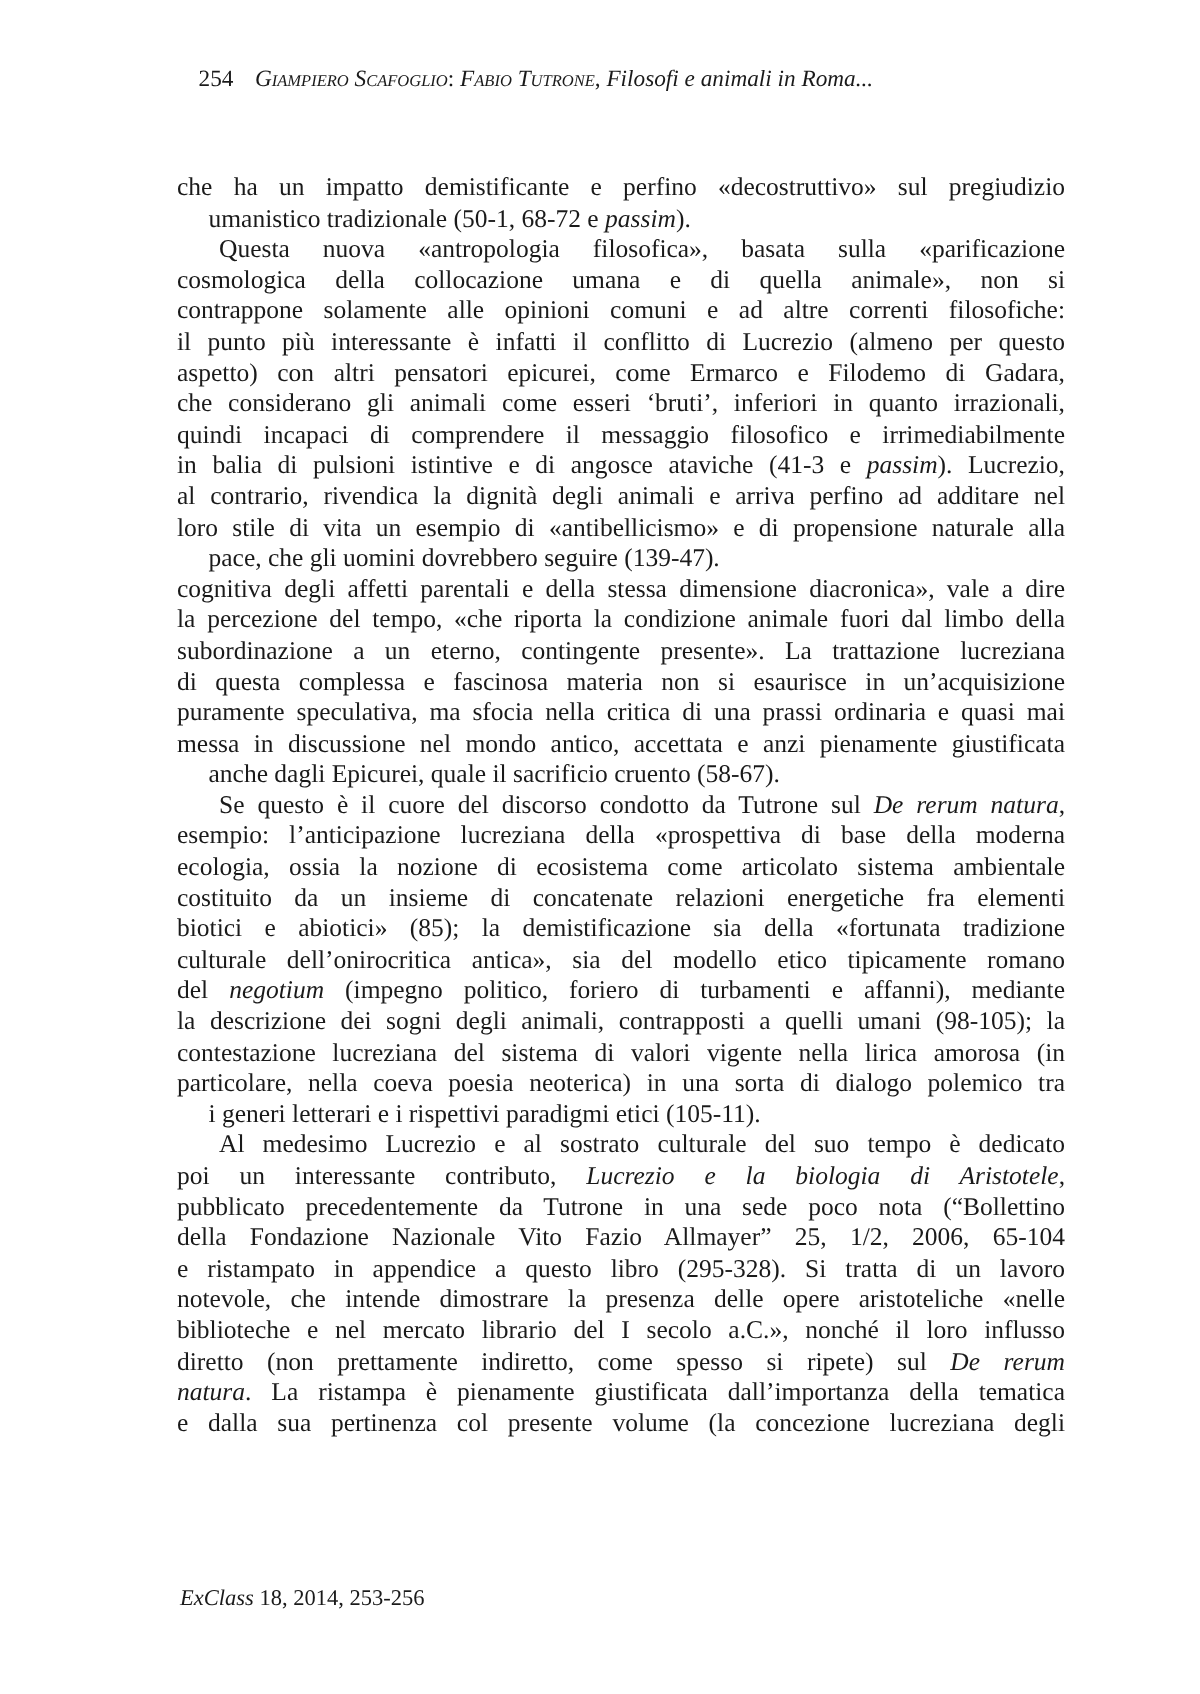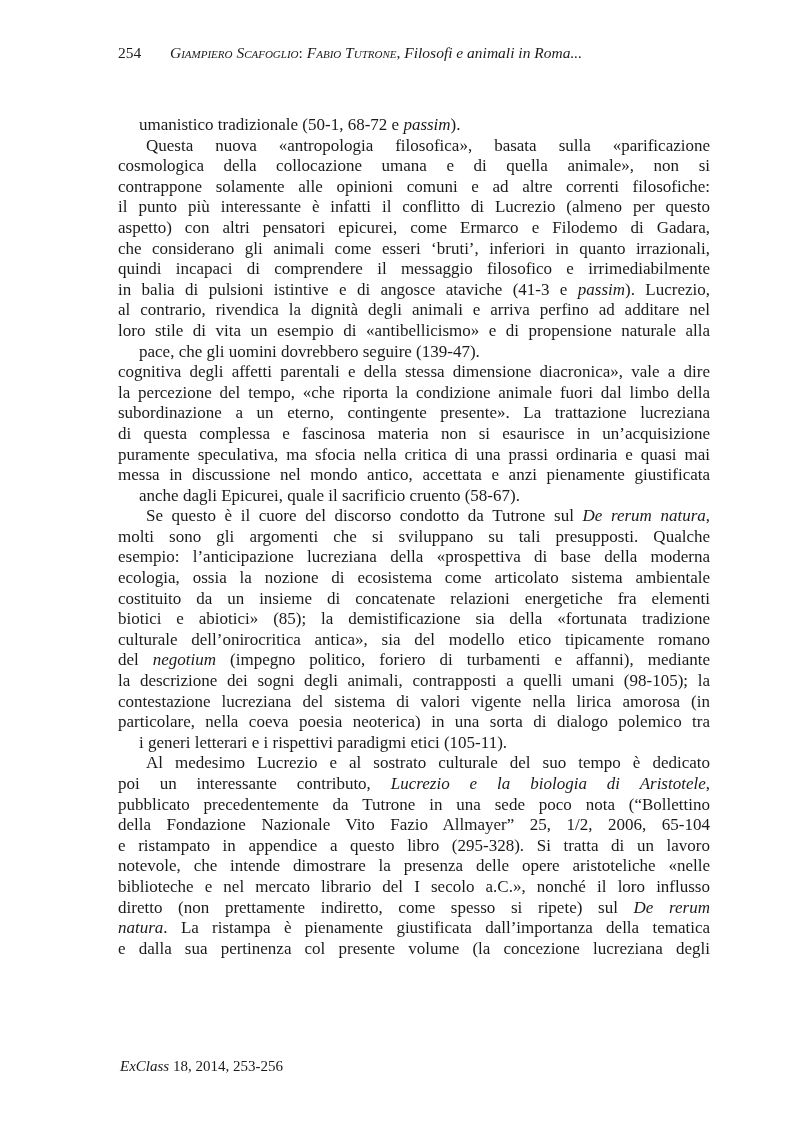--- a/index.html
+++ b/index.html
@@ -1,55 +1,55 @@
 <!DOCTYPE html>
 <html><head>
 <meta charset="utf-8">
 <style>
   html, body { margin:0; padding:0; background:#ffffff; }
   body { width:800px; height:1129px; position:relative; overflow:hidden; color:#1a1a1a; font-family:"Liberation Serif","DejaVu Serif",serif; }
   .header { position:absolute; top:44px; left:118px; width:600px; font-size:15.5px; white-space:nowrap; }
-  .header .pgnum { display:inline-block; width:52px; }
+  .header .pgnum { display:inline-block; width:52px;text-align:center; }
   .sc { font-variant:small-caps;font-style:italic; }
   .it { font-style:italic; }
   .body { position:absolute; top:115px; left:118px; width:592px; font-size:17px; line-height:20.6px; }
   .ln { display:block; text-align:justify; text-align-last:justify; white-space:nowrap; height:20.6px; overflow:visible; }
   .ln.last { text-align-last:left;margin-left:21px; }
   .ln.ind { text-indent:28px; }
   .footer { position:absolute; top:1058px; left:120px; font-size:15px; }
 </style>
 </head>
 <body>
 
 <div class="header">
   <span class="pgnum">254</span><span class="sc">Giampiero Scafoglio</span><span>: </span><span class="sc">Fabio Tutrone</span><span>, </span><span class="it">Filosofi e animali in Roma...</span>
 </div>
 
 <div class="body" id="body">
+    <span class="ln"><span>che ha un impatto demistificante e perfino «decostruttivo» sul pregiudizio</span></span>
     <span class="ln last"><span>umanistico tradizionale (50-1, 68-72 e </span><span class="it">passim</span><span>).</span></span>
     <span class="ln ind"><span>Questa nuova «antropologia filosofica», basata sulla «parificazione</span></span>
     <span class="ln"><span>cosmologica della collocazione umana e di quella animale», non si</span></span>
     <span class="ln"><span>contrappone solamente alle opinioni comuni e ad altre correnti filosofiche:</span></span>
     <span class="ln"><span>il punto più interessante è infatti il conflitto di Lucrezio (almeno per questo</span></span>
     <span class="ln"><span>aspetto) con altri pensatori epicurei, come Ermarco e Filodemo di Gadara,</span></span>
     <span class="ln"><span>che considerano gli animali come esseri ‘bruti’, inferiori in quanto irrazionali,</span></span>
     <span class="ln"><span>quindi incapaci di comprendere il messaggio filosofico e irrimediabilmente</span></span>
     <span class="ln"><span>in balia di pulsioni istintive e di angosce ataviche (41-3 e </span><span class="it">passim</span><span>). Lucrezio,</span></span>
     <span class="ln"><span>al contrario, rivendica la dignità degli animali e arriva perfino ad additare nel</span></span>
     <span class="ln"><span>loro stile di vita un esempio di «antibellicismo» e di propensione naturale alla</span></span>
     <span class="ln last"><span>pace, che gli uomini dovrebbero seguire (139-47).</span></span>
     <span class="ln"><span>cognitiva degli affetti parentali e della stessa dimensione diacronica», vale a dire</span></span>
     <span class="ln"><span>la percezione del tempo, «che riporta la condizione animale fuori dal limbo della</span></span>
     <span class="ln"><span>subordinazione a un eterno, contingente presente». La trattazione lucreziana</span></span>
     <span class="ln"><span>di questa complessa e fascinosa materia non si esaurisce in un’acquisizione</span></span>
     <span class="ln"><span>puramente speculativa, ma sfocia nella critica di una prassi ordinaria e quasi mai</span></span>
     <span class="ln"><span>messa in discussione nel mondo antico, accettata e anzi pienamente giustificata</span></span>
     <span class="ln last"><span>anche dagli Epicurei, quale il sacrificio cruento (58-67).</span></span>
     <span class="ln ind"><span>Se questo è il cuore del discorso condotto da Tutrone sul </span><span class="it">De rerum natura</span><span>,</span></span>
-    <span class="ln"><span>molti sono gli argomenti che si sviluppano su tali presupposti. Qualche</span></span>
     <span class="ln"><span>esempio: l’anticipazione lucreziana della «prospettiva di base della moderna</span></span>
     <span class="ln"><span>ecologia, ossia la nozione di ecosistema come articolato sistema ambientale</span></span>
     <span class="ln"><span>costituito da un insieme di concatenate relazioni energetiche fra elementi</span></span>
     <span class="ln"><span>biotici e abiotici» (85); la demistificazione sia della «fortunata tradizione</span></span>
     <span class="ln"><span>culturale dell’onirocritica antica», sia del modello etico tipicamente romano</span></span>
     <span class="ln"><span>del </span><span class="it">negotium</span><span> (impegno politico, foriero di turbamenti e affanni), mediante</span></span>
     <span class="ln"><span>la descrizione dei sogni degli animali, contrapposti a quelli umani (98-105); la</span></span>
     <span class="ln"><span>contestazione lucreziana del sistema di valori vigente nella lirica amorosa (in</span></span>
     <span class="ln"><span>particolare, nella coeva poesia neoterica) in una sorta di dialogo polemico tra</span></span>
     <span class="ln last"><span>i generi letterari e i rispettivi paradigmi etici (105-11).</span></span>

